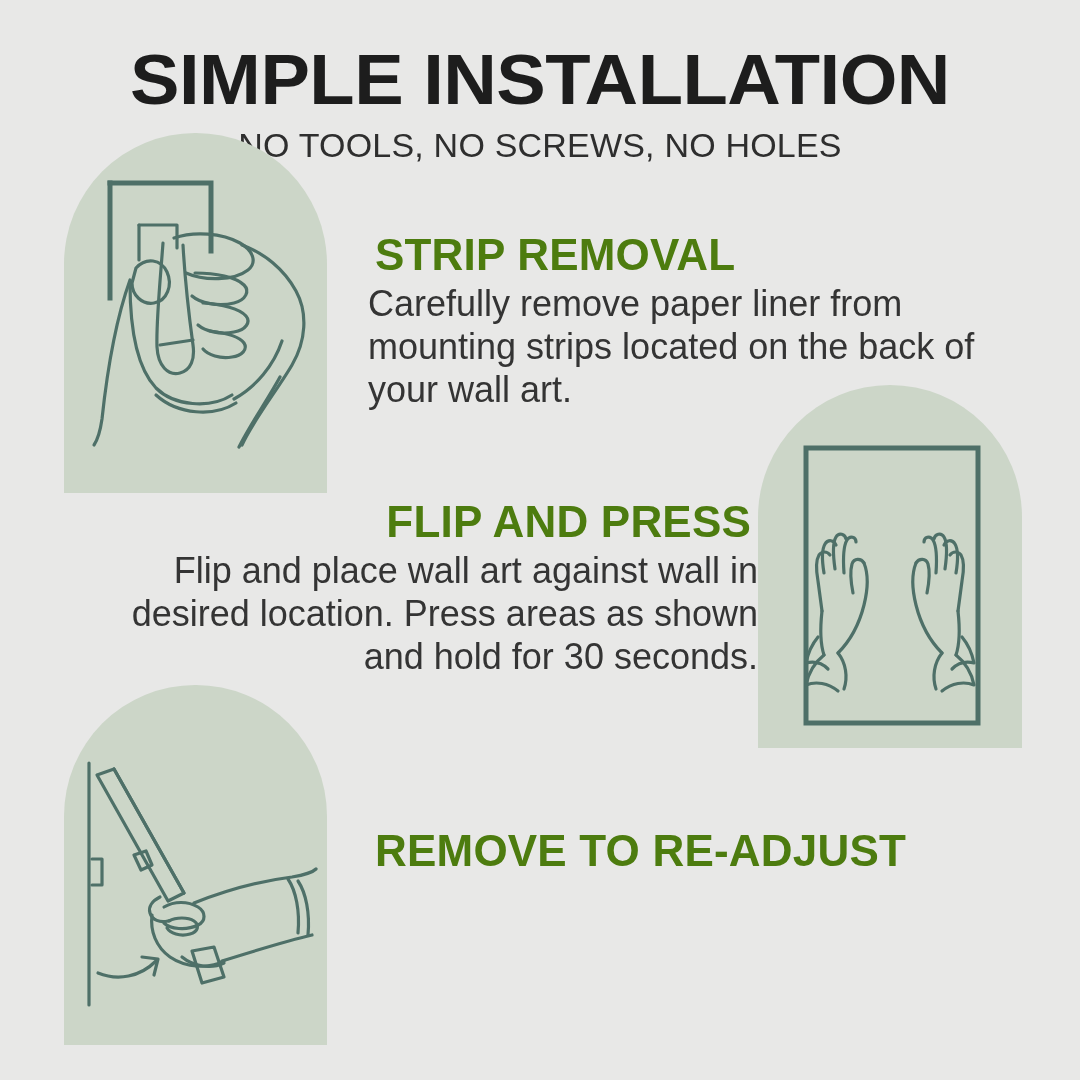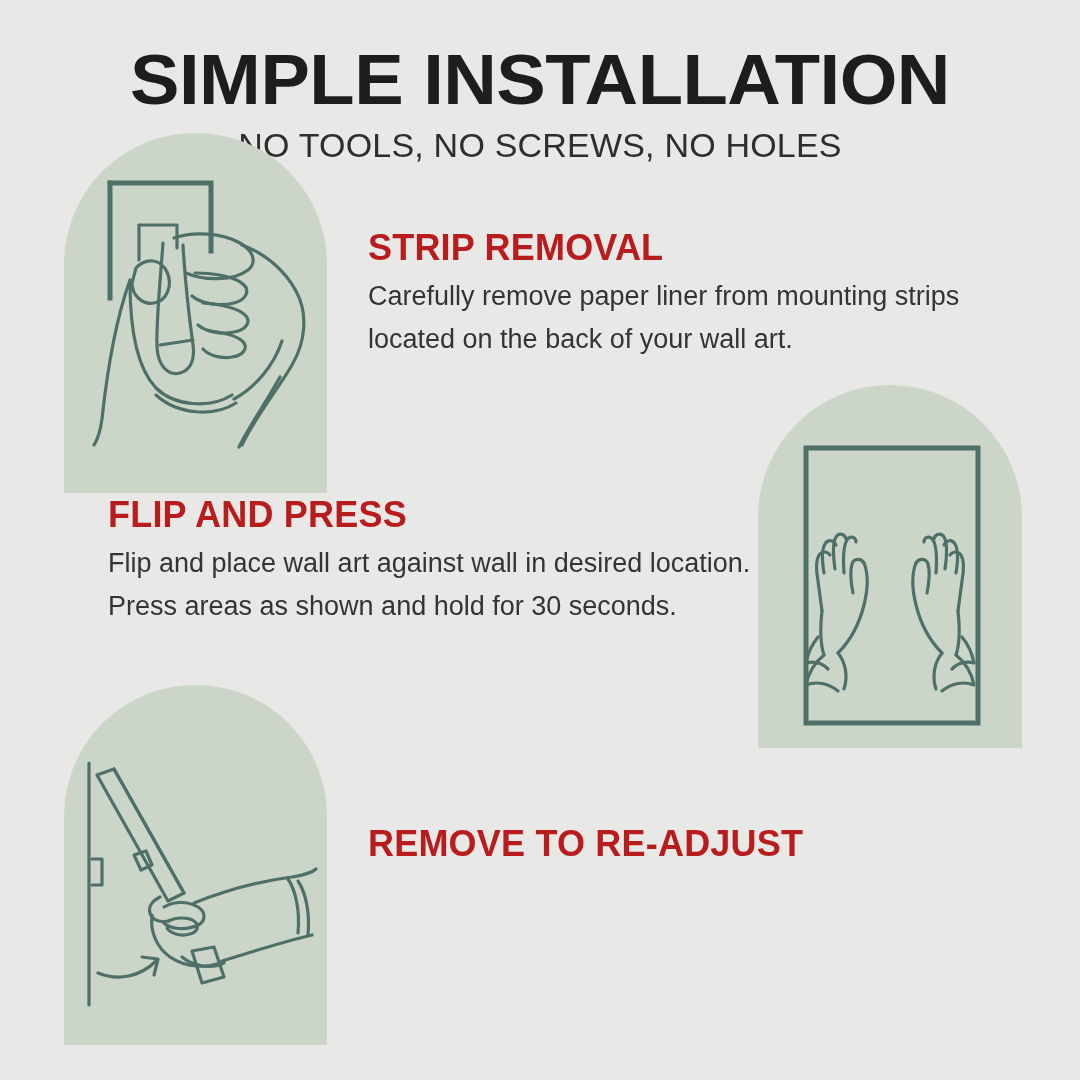--- a/index.html
+++ b/index.html
@@ -79,42 +79,42 @@
             border-radius: 131px 131px 0 0; }
 
   .ink { fill: none; stroke: #4e7068; stroke-width: 3.2;
          stroke-linecap: round; stroke-linejoin: round; }
   .ink-thick { fill: none; stroke: #4e7068; stroke-width: 5;
          stroke-linecap: square; stroke-linejoin: miter; }
 
   
   .step { position: absolute; }
   .step-heading {
-    margin: 0;
+    margin: 7px;
     font-family: "Liberation Sans", sans-serif;
     font-weight: 700;
-    font-size: 36px;
+    font-size: 44px;
     line-height: 40px;
     letter-spacing: 0.2px;
-    color: #b91c1c;
+    color: #4d7c0f;
     white-space: nowrap;
   }
   .step-body {
     margin: 0;
     font-family: "Liberation Sans", sans-serif;
     font-weight: 400;
-    font-size: 27px;
+    font-size: 36px;
     line-height: 43px;
     color: #343434;
   }
 
   .step-1 { left: 368px; top: 228px; width: 640px; text-align: left; }
   .step-1 .step-heading { margin-bottom: 7px; }
 
-  .step-2 { left: 108px; top: 495px; width: 650px; }
+  .step-2 { left: 108px; top: 495px; width: 650px; text-align: right; }
   .step-2 .step-heading { margin-bottom: 7px; }
 
   .step-3 { left: 368px; top: 824px; width: 640px; text-align: left; }
   .step-3 .step-heading { margin-bottom: 7px; }
 </style>
 </head>
 <body>
 
 <div class="page">
 

